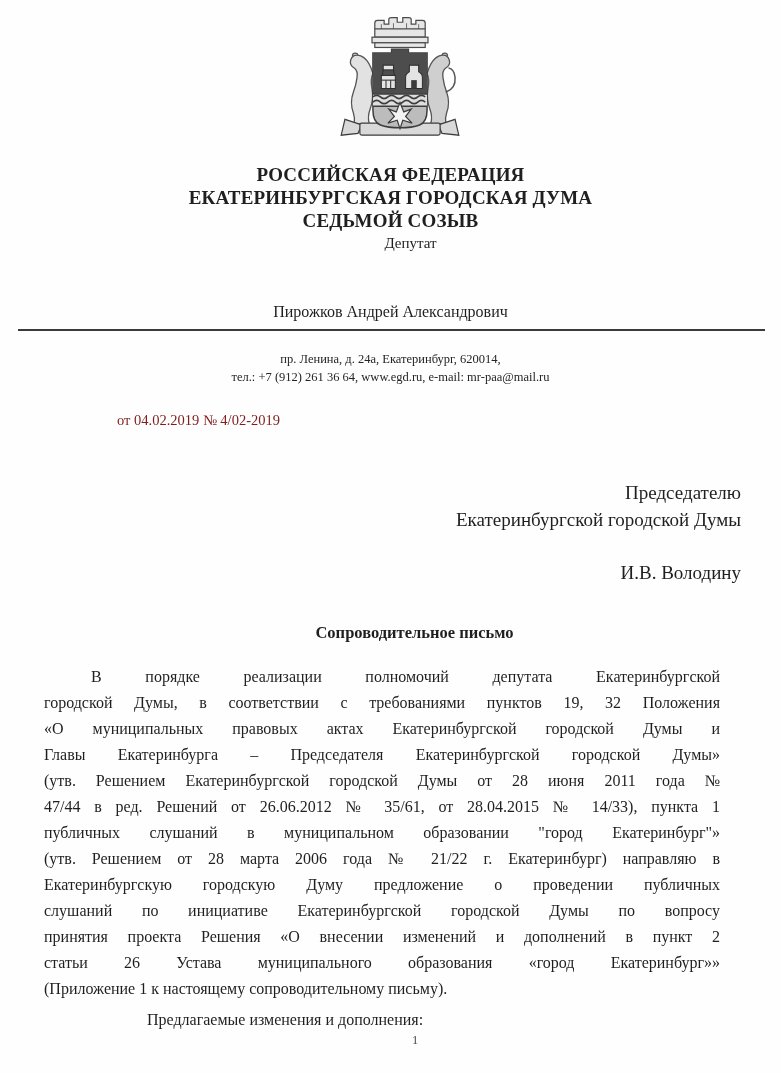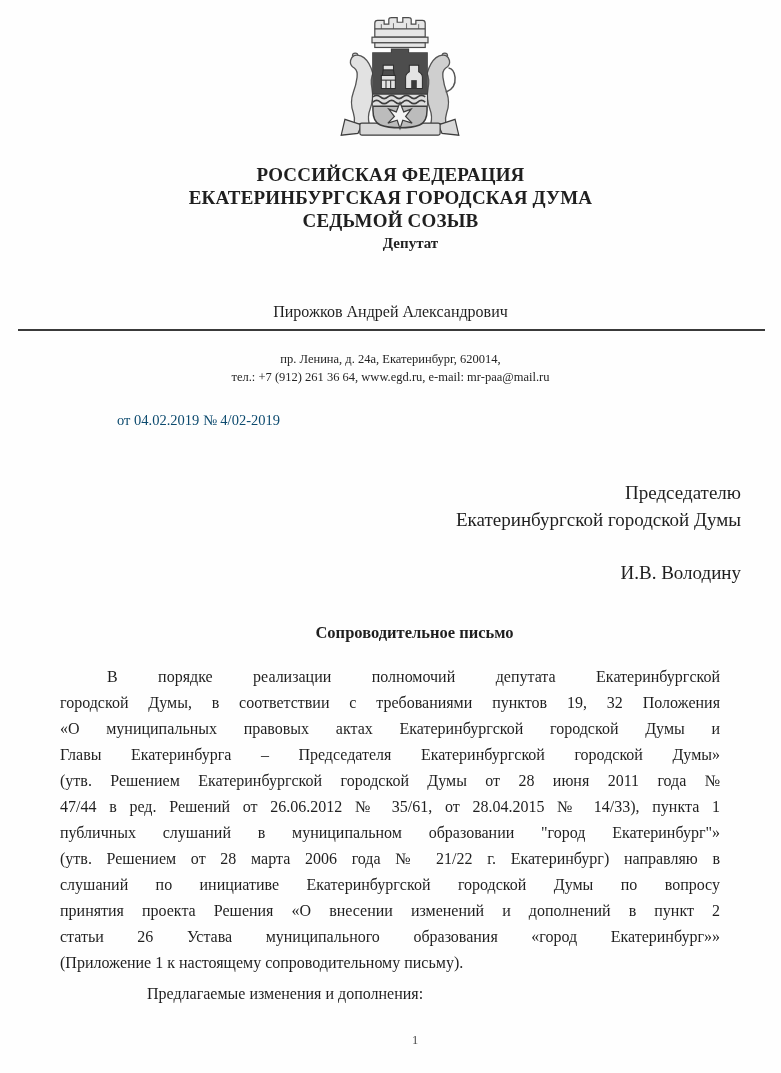--- a/index.html
+++ b/index.html
@@ -12,41 +12,41 @@
     overflow: hidden;
   }
   .page { position: absolute; inset: 0; background: #fefefe; }
 
   
   .letterhead { text-align: center; padding-top: 12px; }
   .emblem { height: 140px; }
   .emblem svg { display: block; margin: 0 auto; position: relative; left: 9px; }
   .lh-line { font-weight: 700; font-size: 19px; line-height: 23px; letter-spacing: 0.2px; }
   .lh-country { margin-top: 11px; }
-  .lh-position { font-weight: 700; font-size: 15px; line-height: 22px; padding-left: 40px; }
+  .lh-position { font-weight: 400; font-size: 15px; line-height: 22px; padding-left: 40px; }
   .lh-name { font-weight: 400; font-size: 16px; line-height: 28px; margin-top: 44px; }
   .rule { border: 0; border-top: 2px solid #3a3a3a; margin: 3px 16px 0 18px; }
   .lh-small { font-size: 12.5px; line-height: 18px; color: #242424; }
   .lh-address { margin-top: 19px; }
 
   
-  .ref-line { margin: 26px 0 0 117px; font-size: 14.5px; color: #0c4a6e; }
+  .ref-line { margin: 26px 0 0 117px; font-size: 14.5px; color: #7f1d1d; }
 
   
   .addressee { text-align: right; margin: 50px 40px 0 0; font-size: 19px; line-height: 27px; }
   .addressee-name { margin-top: 26px; }
 
   
   .doc-title {
     font-weight: 700; font-size: 16.5px; text-align: center;
     margin-top: 37px; position: relative; left: 24px;
   }
 
   
-  .body-par { margin: 21px 61px 0 60px; font-size: 16px; line-height: 26px; }
+  .body-par { margin: 21px 61px 0 44px; font-size: 16px; line-height: 26px; }
   .jline { text-align: justify; text-align-last: justify; }
   .jline.last { text-align-last: left; }
   .jline:first-child { text-indent: 47px; }
   .closing { margin: 9px 61px 16px 100px; font-size: 16px; text-indent: 47px; }
 
   
   .page-number {
     position: absolute; top: 1033px; left: 415px; transform: translateX(-50%);
     font-size: 12.5px; color: #4a4a4a;
   }
@@ -136,20 +136,21 @@
 
   <div class="body-par">
       <div class="jline">В порядке реализации полномочий депутата Екатеринбургской</div>
       <div class="jline">городской Думы, в соответствии с требованиями пунктов 19, 32 Положения</div>
       <div class="jline">«О муниципальных правовых актах Екатеринбургской городской Думы и</div>
       <div class="jline">Главы Екатеринбурга – Председателя Екатеринбургской городской Думы»</div>
       <div class="jline">(утв. Решением Екатеринбургской городской Думы от 28 июня 2011 года №</div>
       <div class="jline">47/44 в ред. Решений от 26.06.2012 № 35/61, от 28.04.2015 № 14/33), пункта 1</div>
       <div class="jline">публичных слушаний в муниципальном образовании "город Екатеринбург"»</div>
       <div class="jline">(утв. Решением от 28 марта 2006 года № 21/22 г. Екатеринбург) направляю в</div>
+      <div class="jline">Екатеринбургскую городскую Думу предложение о проведении публичных</div>
       <div class="jline">слушаний по инициативе Екатеринбургской городской Думы по вопросу</div>
       <div class="jline">принятия проекта Решения «О внесении изменений и дополнений в пункт 2</div>
       <div class="jline">статьи 26 Устава муниципального образования «город Екатеринбург»»</div>
       <div class="jline last">(Приложение 1 к настоящему сопроводительному письму).</div>
     </div>
 
   <div class="closing">Предлагаемые изменения и дополнения:</div>
 
   <div class="page-number">1</div>
 

